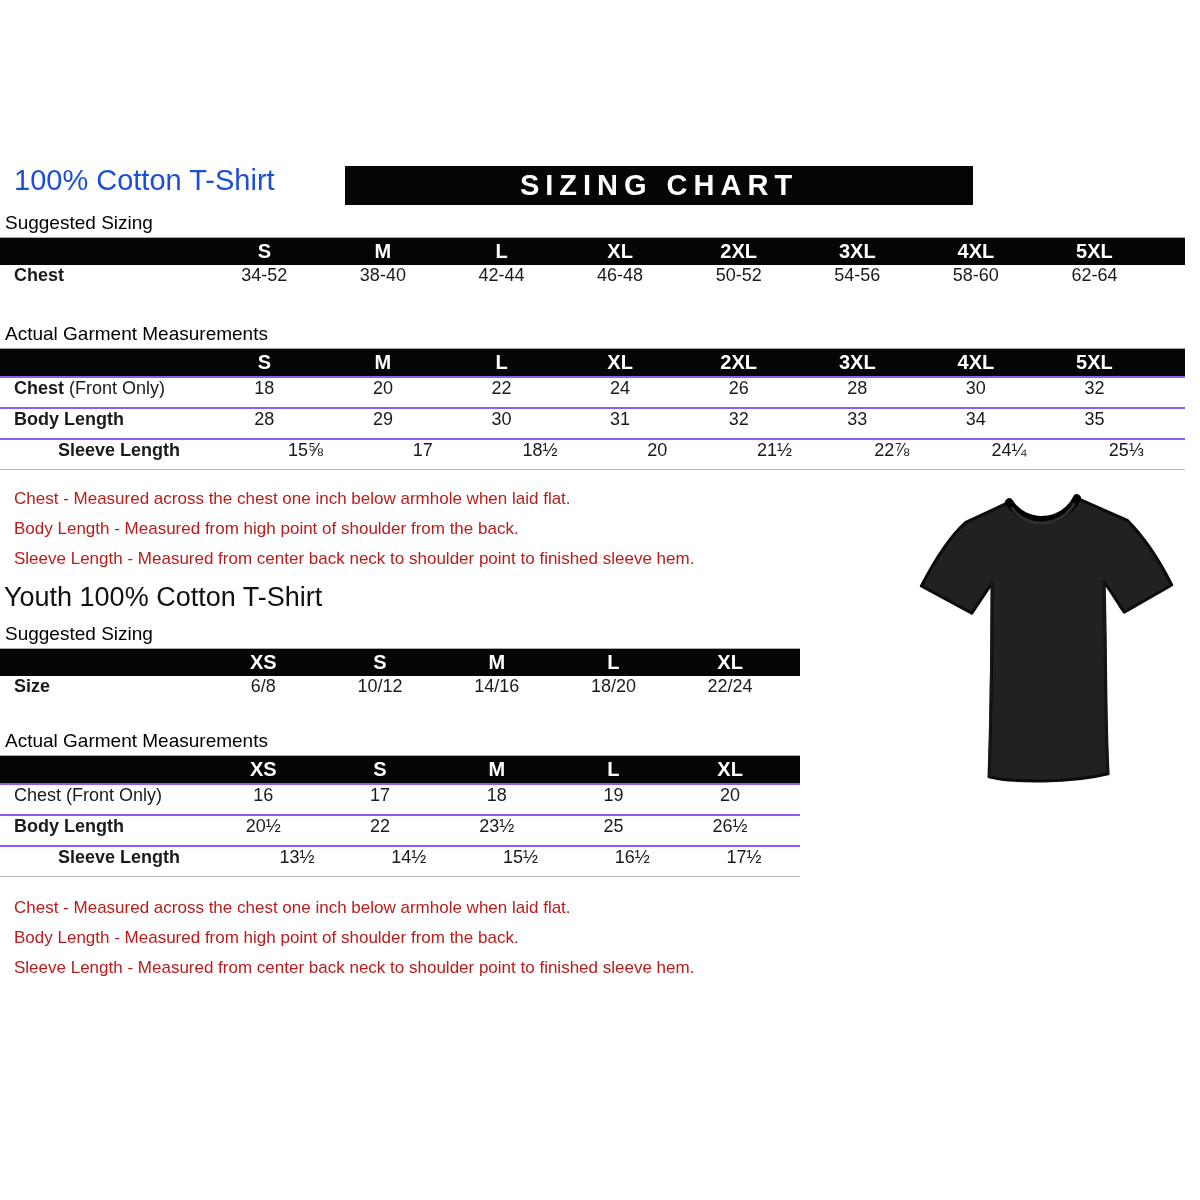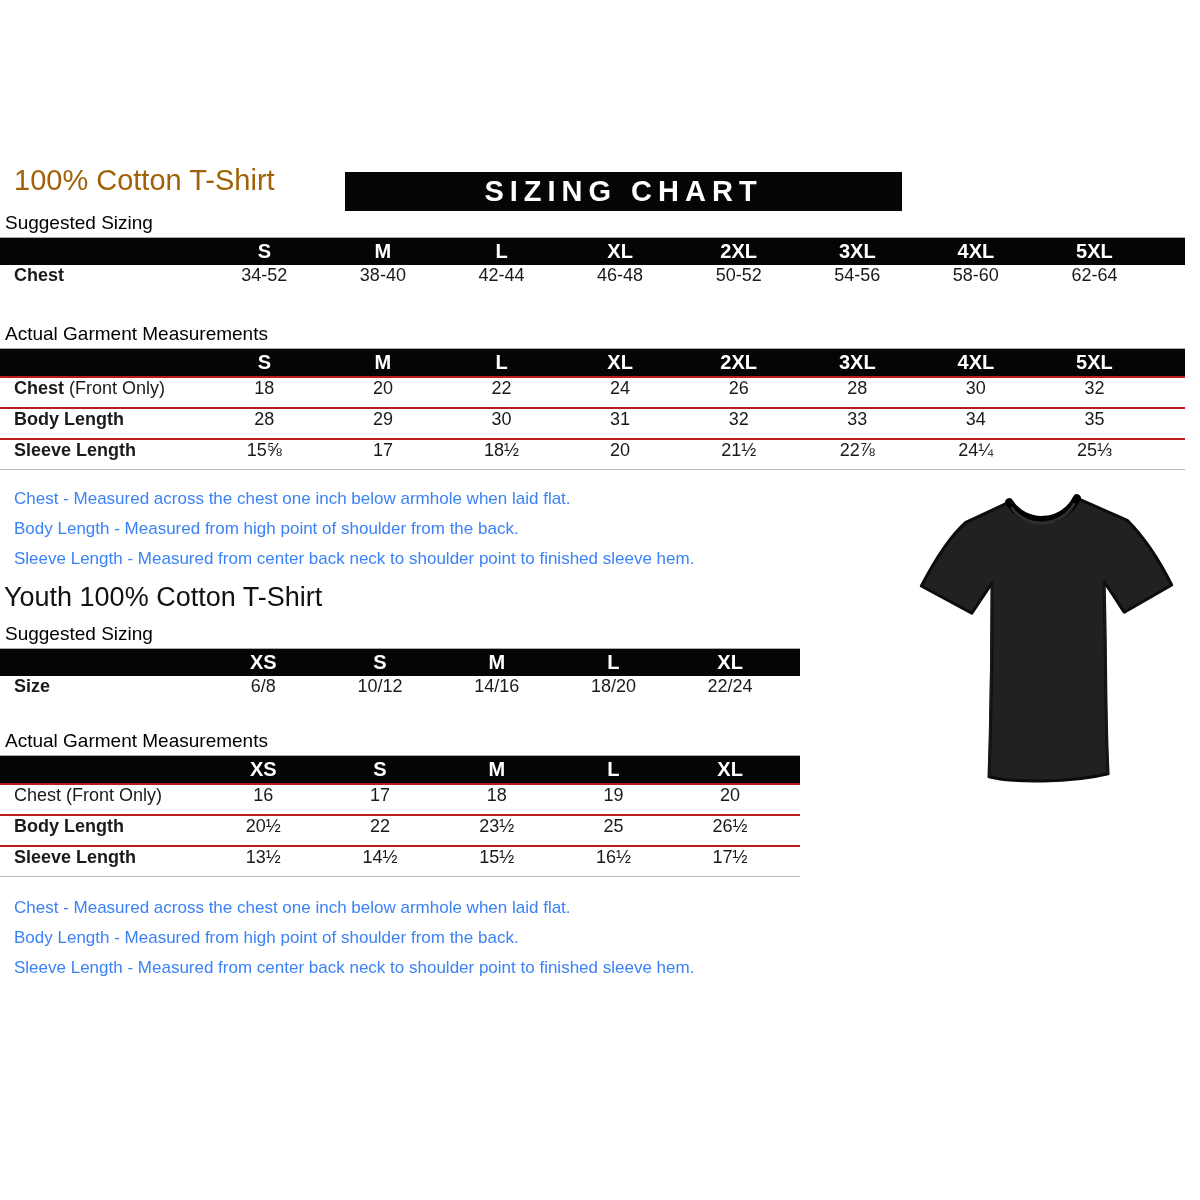--- a/index.html
+++ b/index.html
@@ -4,24 +4,24 @@
 <style>
   html,body{margin:0;padding:0;background:#fff;}
   .page{
     position:relative;width:1200px;height:1200px;background:#ffffff;
     font-family:"Liberation Sans",sans-serif;color:#1a1a1a;overflow:hidden;
   }
   .content{position:absolute;left:0;top:164px;width:1200px;}
 
   
   .hdr{position:relative;height:48px;}
-  .title{position:absolute;left:14px;top:0;font-size:29px;font-weight:400;color:#a16207;}
+  .title{position:absolute;left:14px;top:0;font-size:29px;font-weight:400;color:#1d4ed8;}
   .banner{
-    position:absolute;left:345px;top:2px;width:557px;height:39px;background:#050505;
-    display:flex;align-items:center;justify-content:center;margin-top:6px;
+    position:absolute;left:345px;top:2px;width:628px;height:39px;background:#050505;
+    display:flex;align-items:center;justify-content:center;
   }
   .banner span{color:#fff;font-weight:700;font-size:29px;letter-spacing:6px;}
 
   
   .seclbl{font-size:19px;color:#000000;margin:0 0 3px 5px;}
 
   
   .tbl{margin-left:0;}
   .tbl .bar{
     background:#050505;height:27px;display:flex;align-items:center;
@@ -31,26 +31,26 @@
   .trow{display:flex;align-items:flex-start;height:30px;font-size:18px;}
   .lblc{width:205px;padding-left:14px;box-sizing:border-box;text-align:left;}
   .b{font-weight:700;}
   .c8{width:118.6px;text-align:center;}
   .c5{width:116.7px;text-align:center;}
   .sp{flex:1;}
   .w-adult{width:1185px;}
   .w-youth{width:800px;}
 
   
-  .meas .trow{height:29px;border-top:2px solid #b91c1c;}
-  .meas .trow:last-child{border-bottom:1px solid #b9b9b9;}
+  .meas .trow{height:29px;border-top:2px solid #8b5cf6;}
+  .meas .trow:last-child{border-bottom:1px solid #b9b9b9;padding-left:44px;}
 
   .gap28{height:28px;} .gap24{height:24px;} .gap14{height:14px;} .gap16{height:16px;}
 
-  .notes{margin:0;padding:0 0 0 14px;list-style:none;font-size:17px;color:#3b82f6;}
+  .notes{margin:0;padding:0 0 0 14px;list-style:none;font-size:17px;color:#b91c1c;}
   .notes li{line-height:30px;}
 
   .youth-title{font-size:27px;font-weight:400;color:#111;margin:8px 0 10px 4px;}
 
   .tshirt{position:absolute;left:895px;top:478px;width:298px;height:328px;}
 </style>
 </head>
 <body>
 
 <div class="page">

